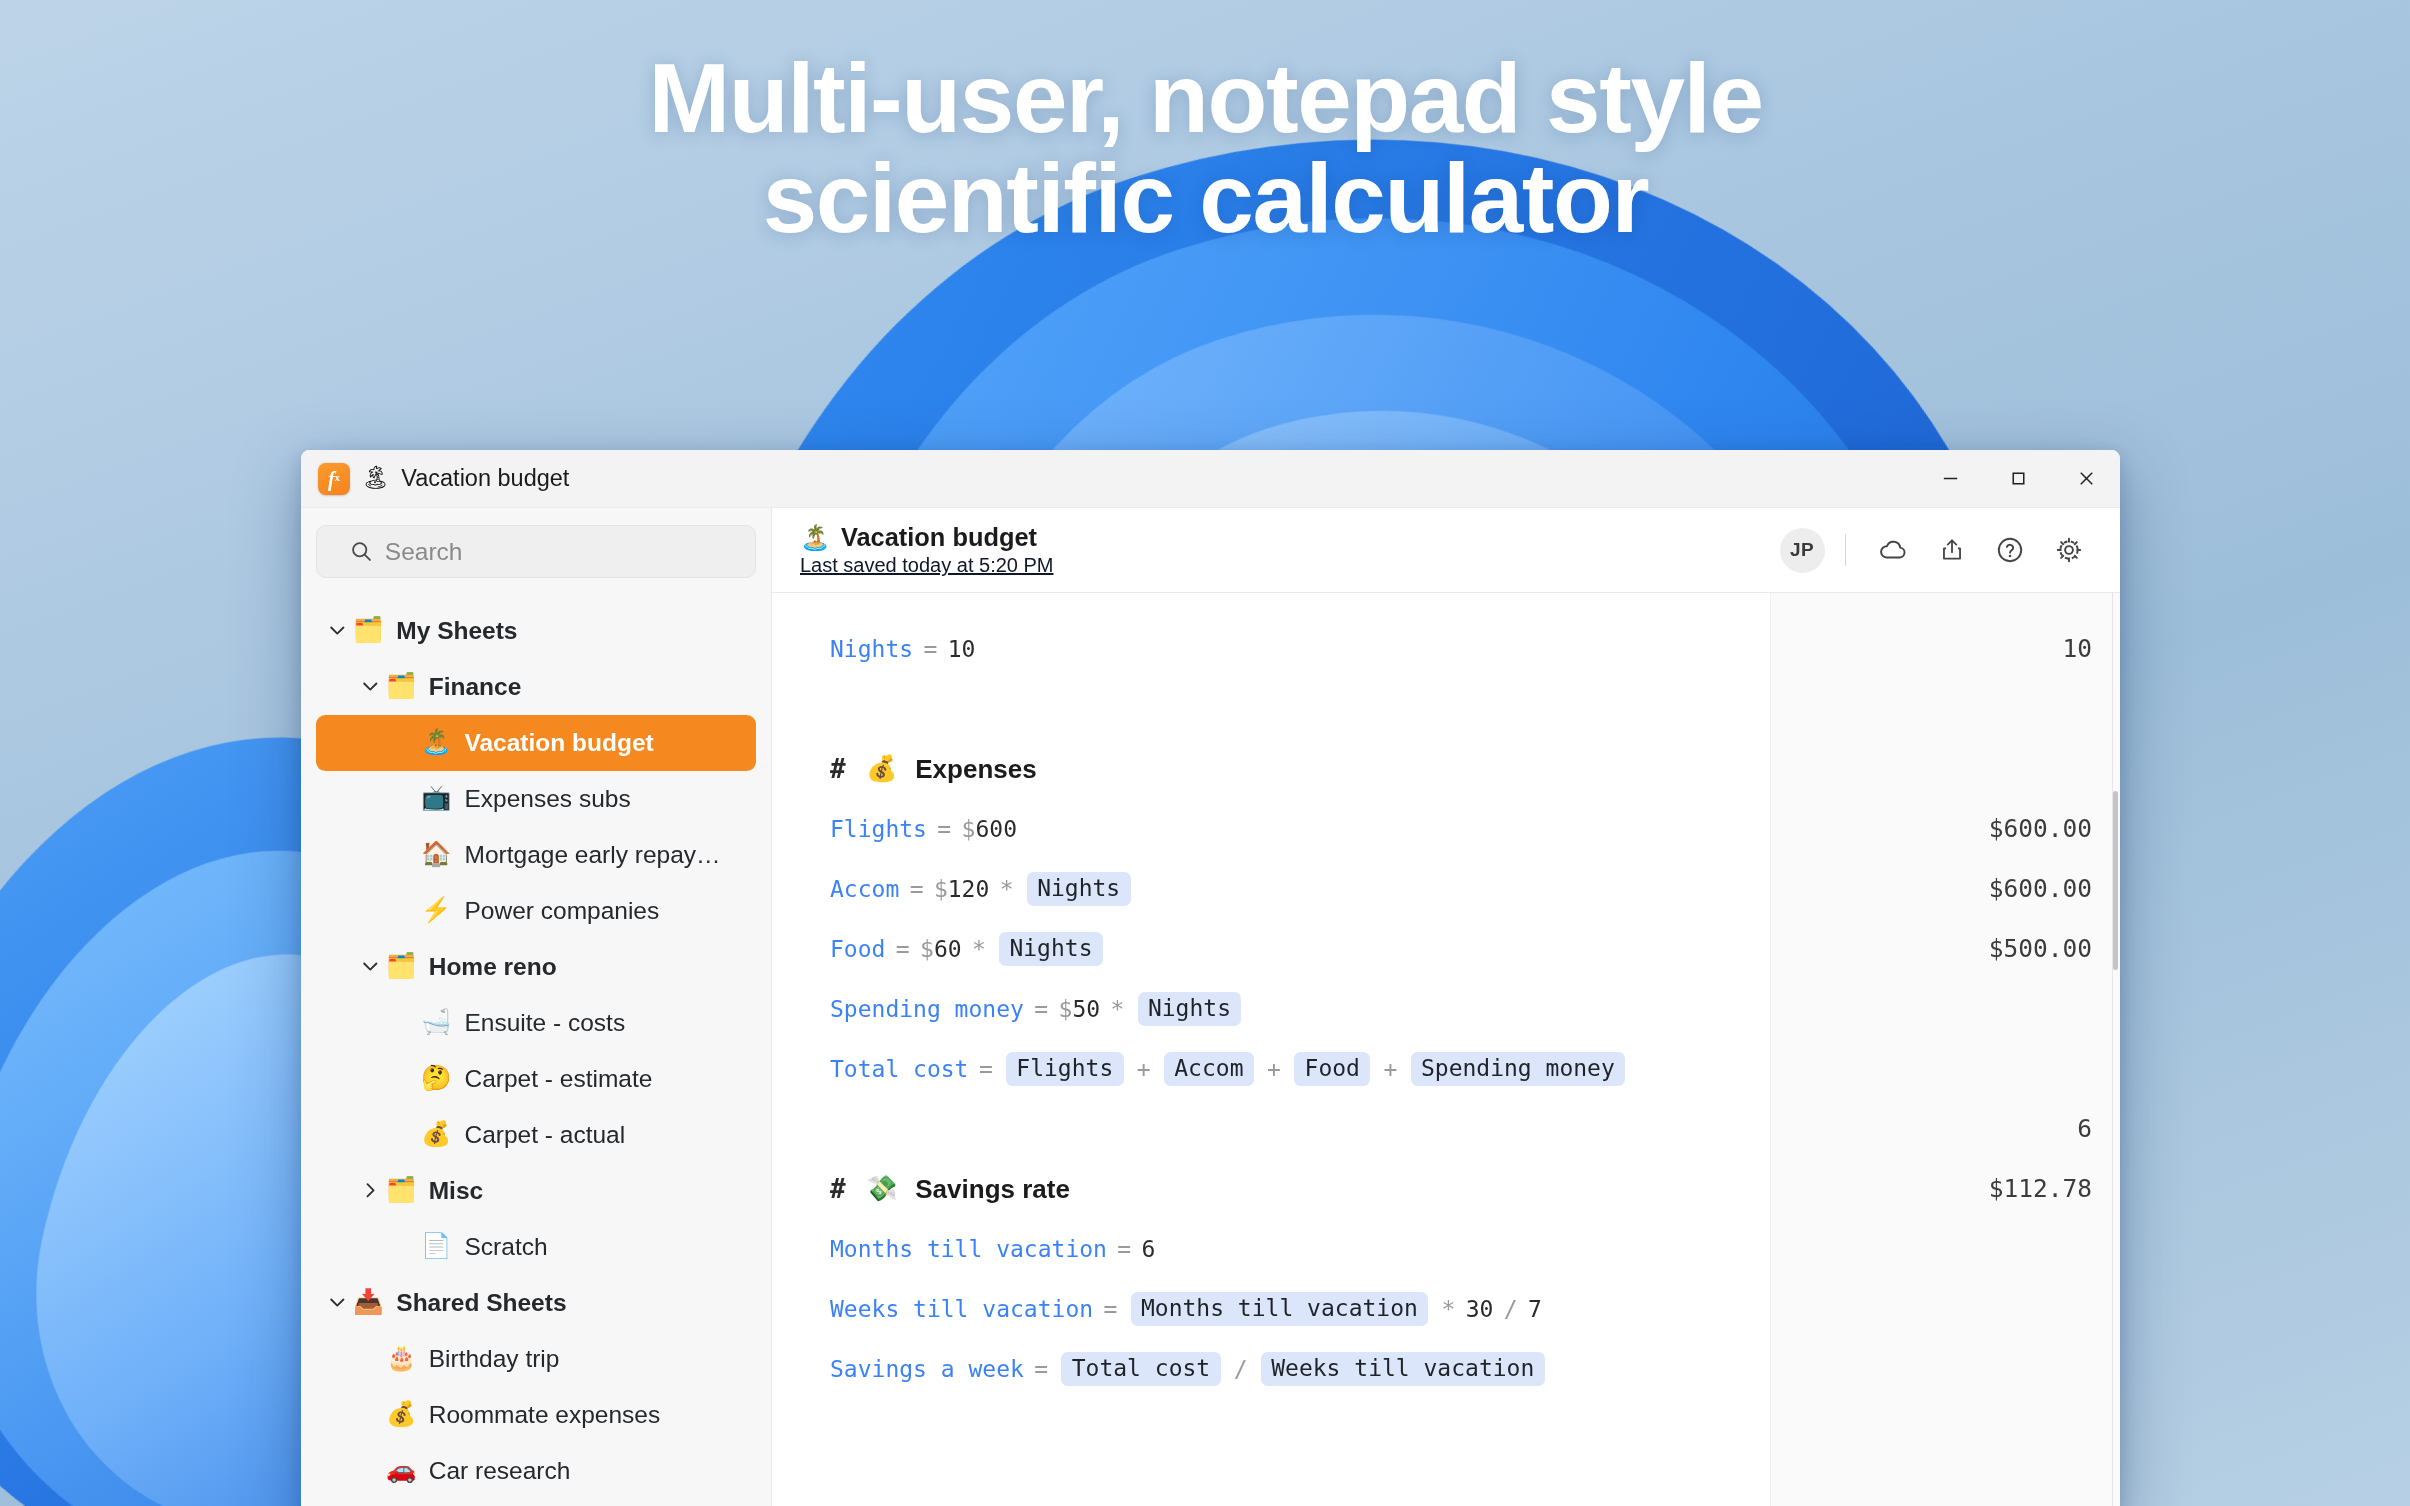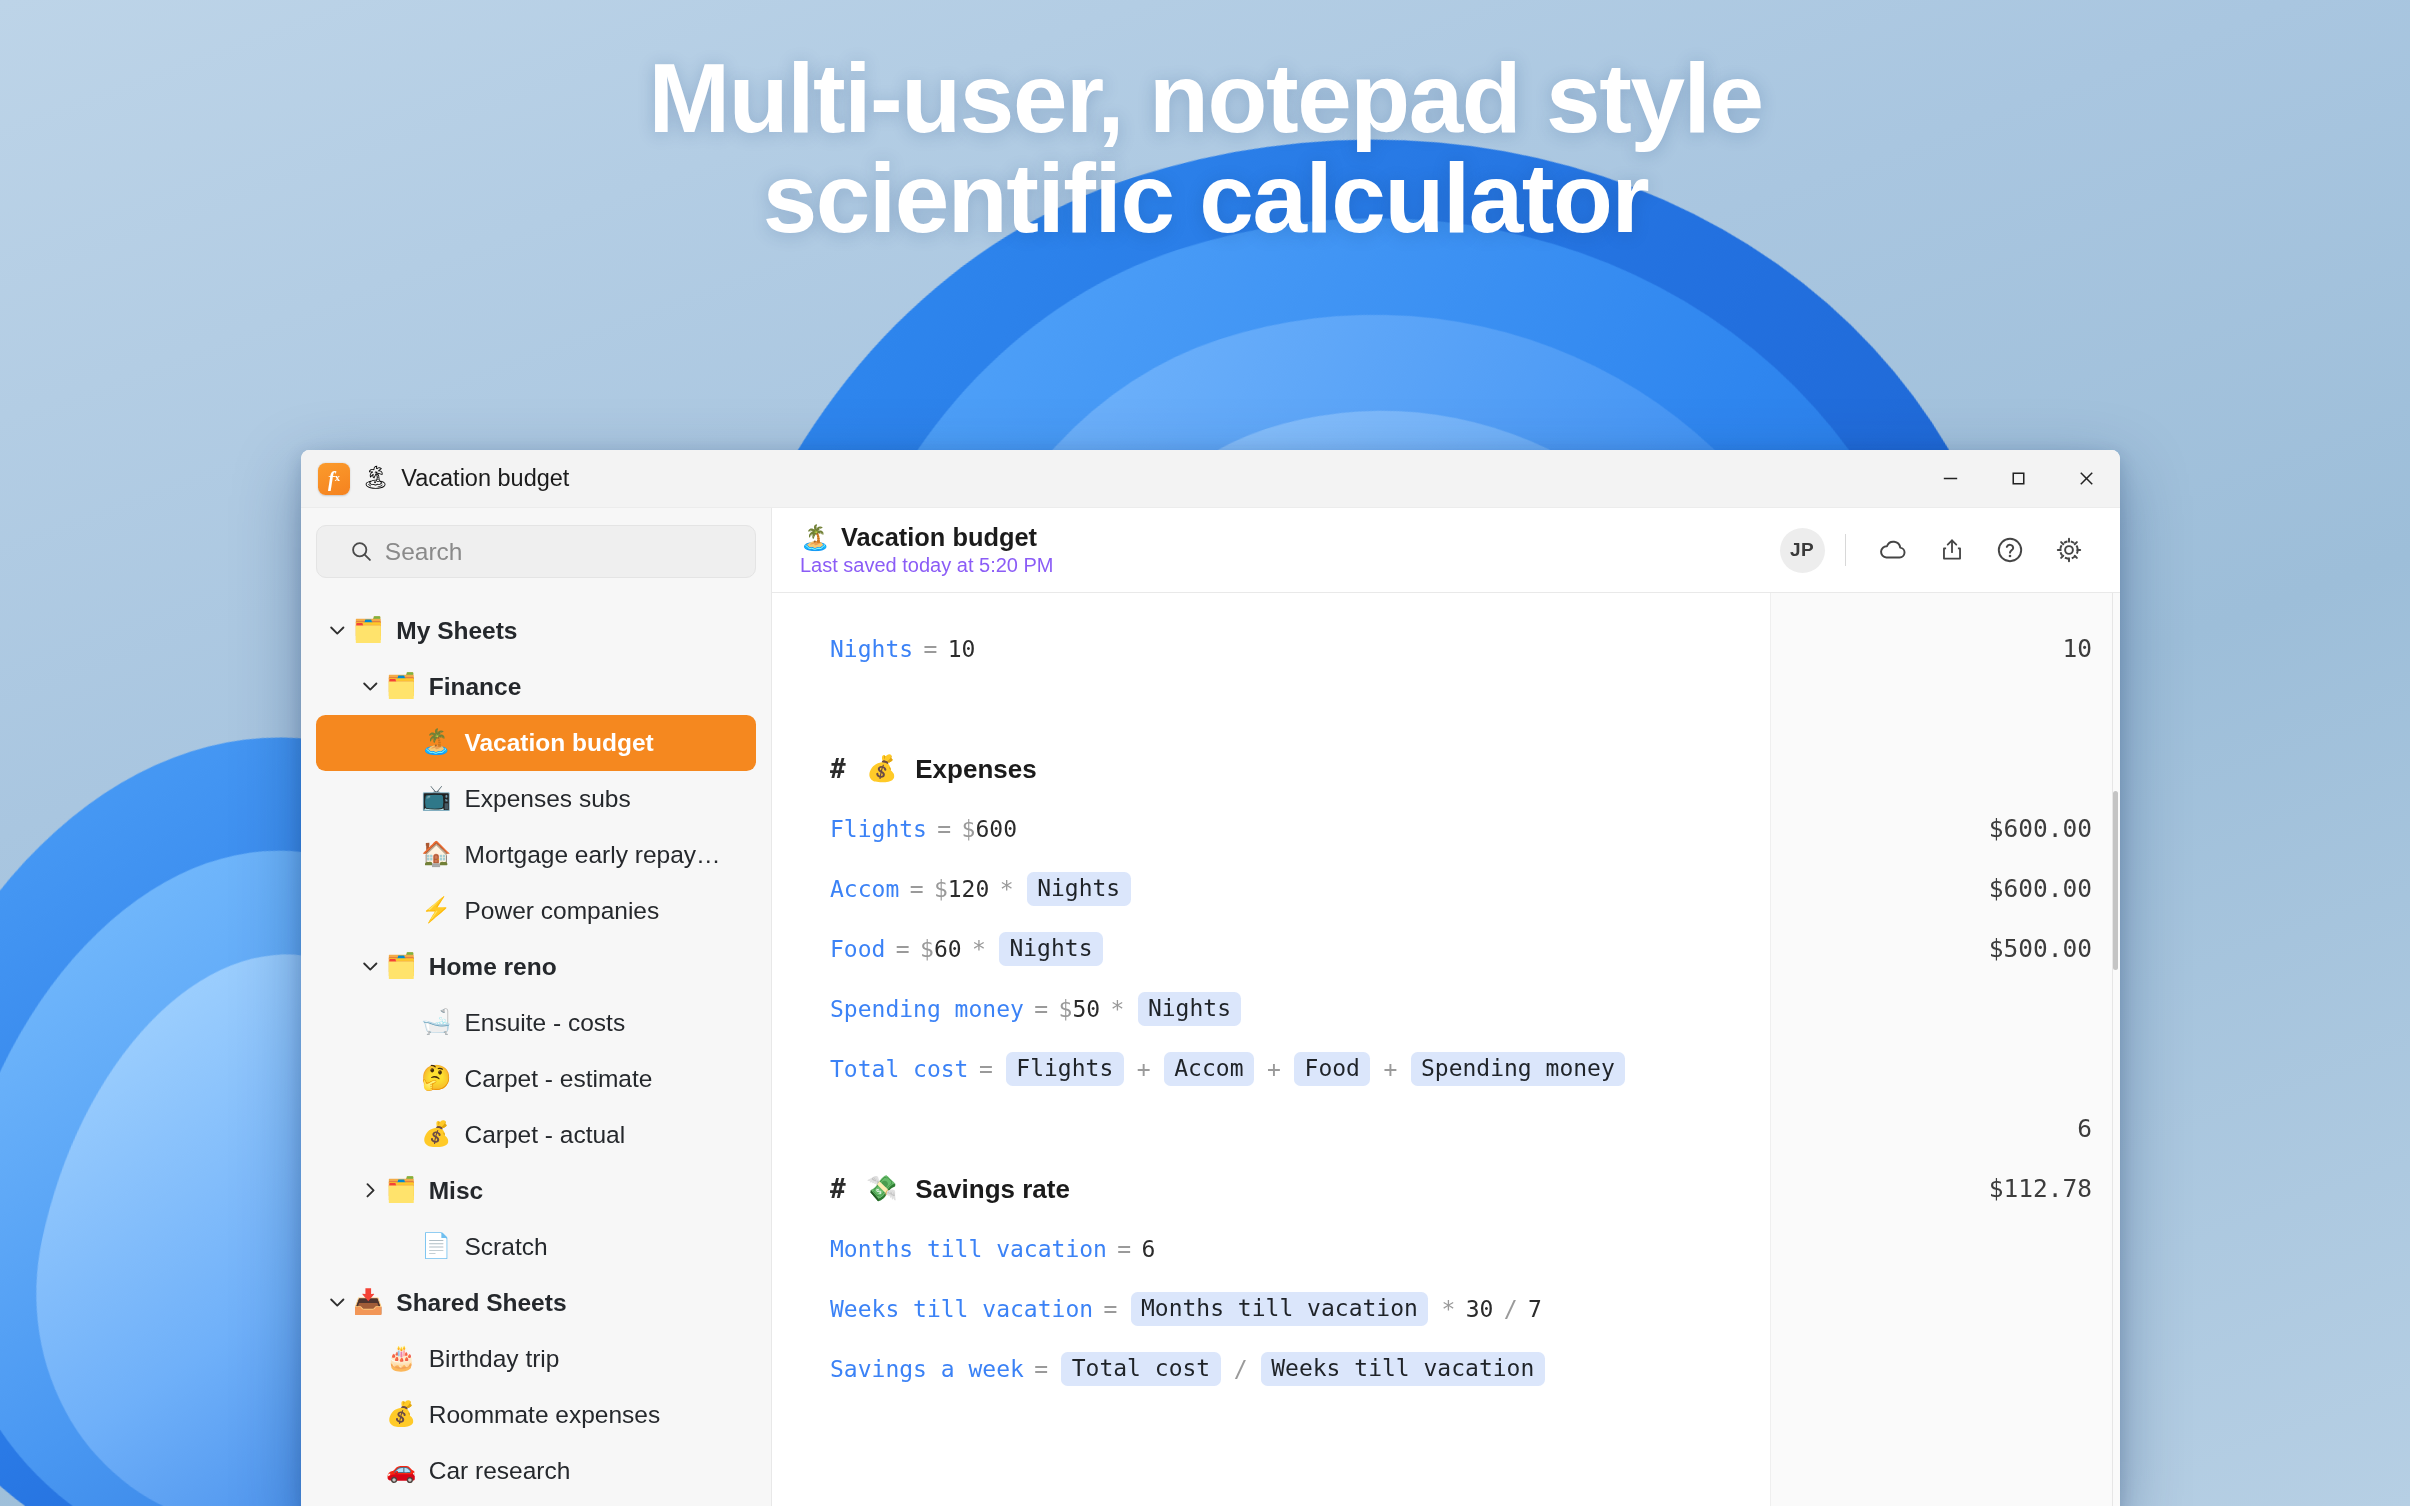--- a/index.html
+++ b/index.html
@@ -144,21 +144,21 @@
   #sheethead {
     height: 85px; flex: 0 0 85px;
     display: flex; align-items: center;
     padding: 0 24.5px 0 28px;
     border-bottom: 0.9px solid #e9e9e9;
     background: #fff;
   }
   .sh-titlewrap { display: flex; flex-direction: column; justify-content: center; gap: 2.8px; }
   .sh-title { font-size: 25.4px; font-weight: 700; color: #1b1b1b; display: flex; align-items: center; gap: 10.4px; }
   .sh-title .e { font-size: 24.5px; }
-  .sh-sub { font-size: 20px; color: #8b5cf6; }
+  .sh-sub { font-size: 20px; color: #0f172a; text-decoration: underline; }
   #sheethead .sh-spacer { flex: 1; }
   .sh-actions { display: flex; align-items: center; gap: 5.6px; }
   .avatar {
     width: 45px; height: 45px; border-radius: 50%;
     background: #ededed; color: #3a3a3a;
     display: flex; align-items: center; justify-content: center;
     font-size: 19px; font-weight: 600; letter-spacing: 0.5px;
     margin-right: 11.3px;
   }
   .vrule { width: 0.9px; height: 32px; background: #d8d8d8; margin: 0 15px 0 3.8px; }

